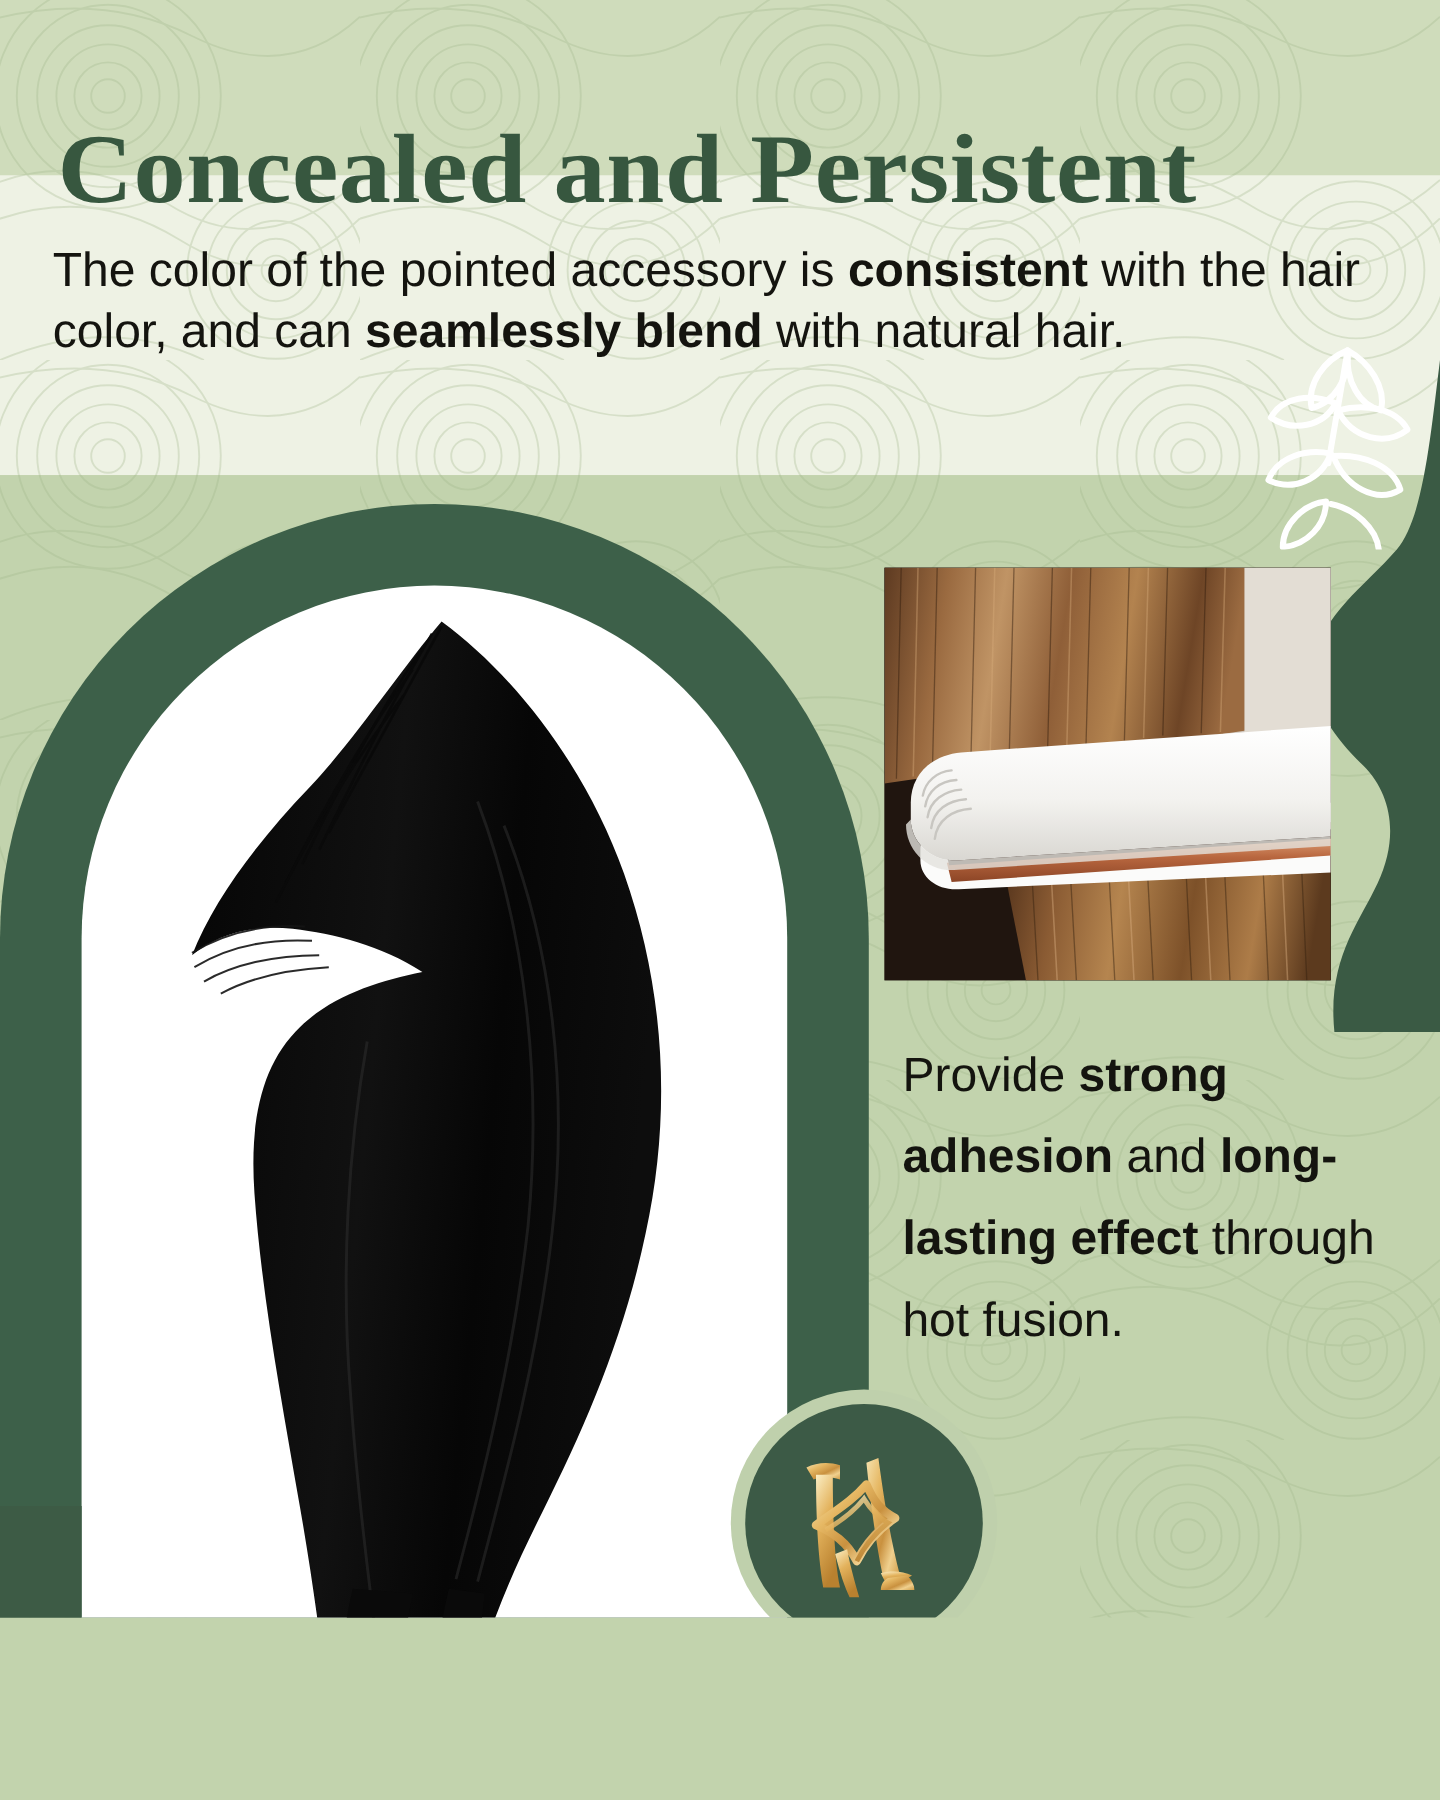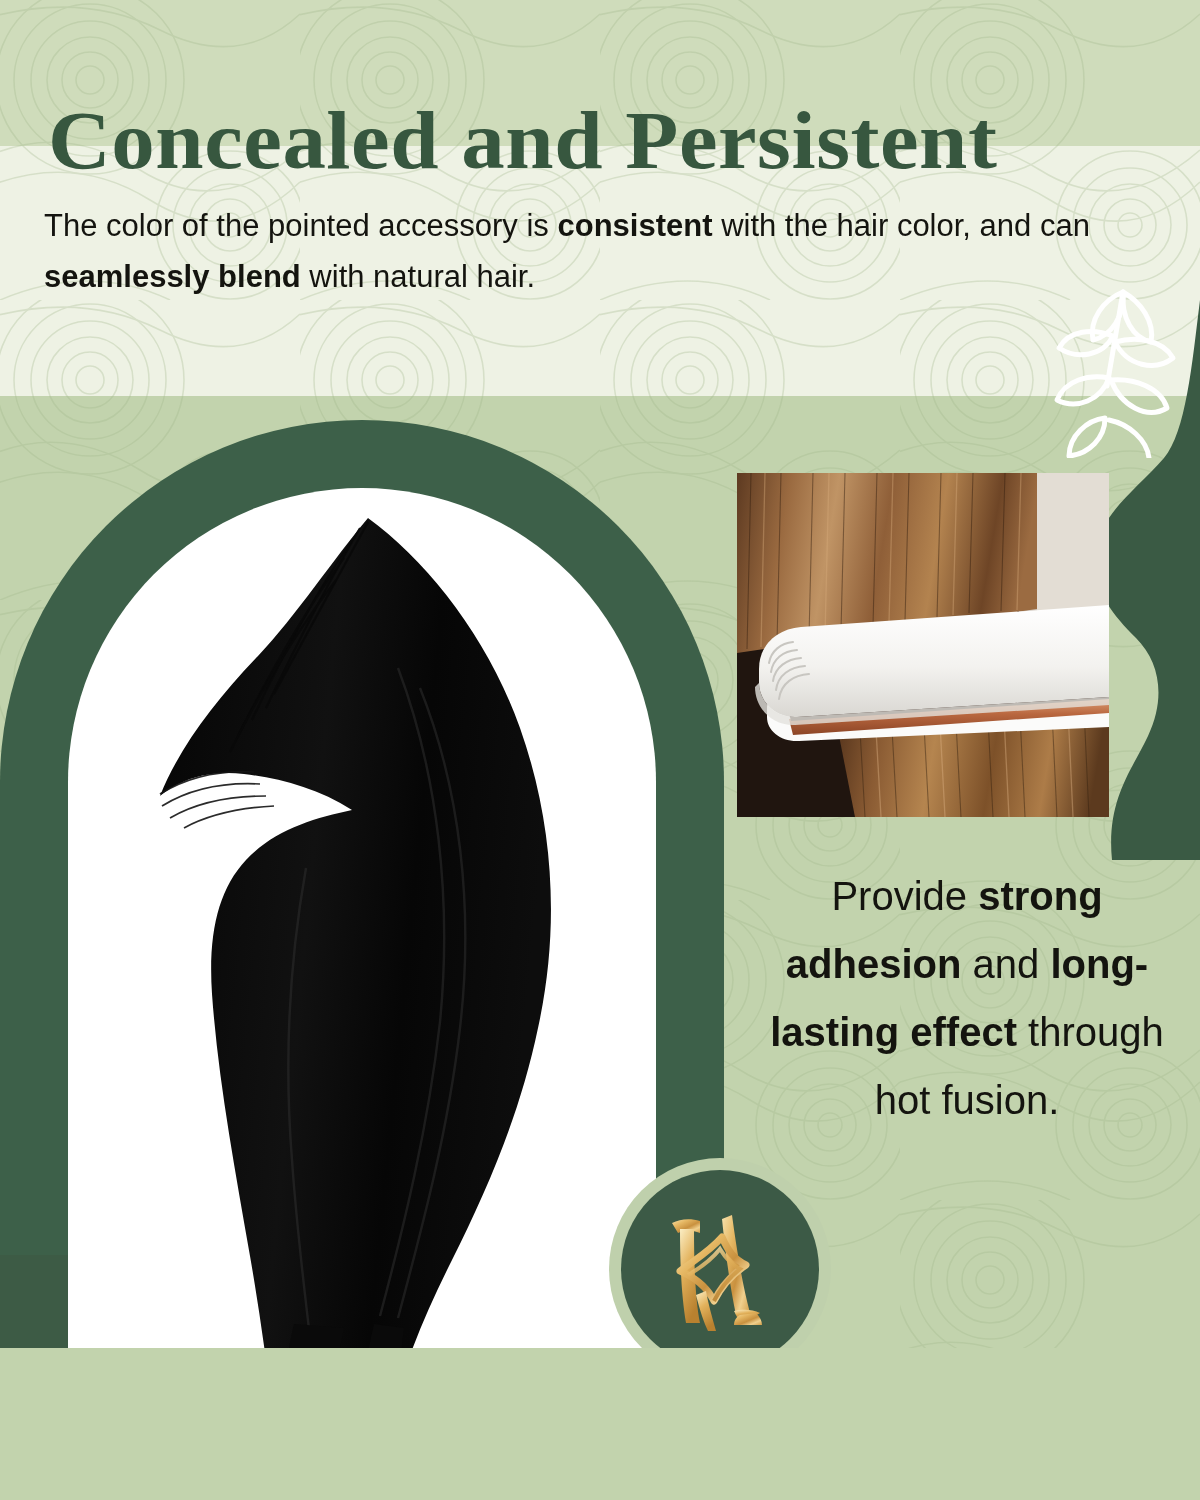--- a/index.html
+++ b/index.html
@@ -30,21 +30,21 @@
     letter-spacing:0.5px;
     color:#37573f;
     white-space:nowrap;
     transform:scaleX(1.06);
     transform-origin:left center;
   }
 
   
   .intro{
     position:absolute;left:44px;top:200px;width:1110px;
-    font-size:31px;line-height:51px;color:#14140f;
+    font-size:40px;line-height:51px;color:#14140f;
     font-weight:400;
   }
   .intro b{font-weight:700;}
 
   
   .arch-wrap{position:absolute;left:0;top:420px;width:760px;height:1080px;}
   .arch-outer{
     position:absolute;left:0;top:0;width:724px;height:1080px;
     background:#3d6049;
     border-radius:362px 362px 0 0;
@@ -74,21 +74,21 @@
 
   
   .photo{
     position:absolute;left:737px;top:473px;width:372px;height:344px;
     overflow:hidden;background:#20150f;
   }
 
   
   .copy{
     position:absolute;left:752px;top:862px;width:430px;
-    font-size:40px;line-height:68px;color:#14140f;text-align:center;
+    font-size:40px;line-height:68px;color:#14140f;
   }
   .copy b{font-weight:700;}
 
   
   .logo-ring{
     position:absolute;left:609px;top:1158px;width:222px;height:222px;
     border-radius:50%;background:#bfd0ac;
   }
   .logo-core{
     position:absolute;left:621px;top:1170px;width:198px;height:198px;

